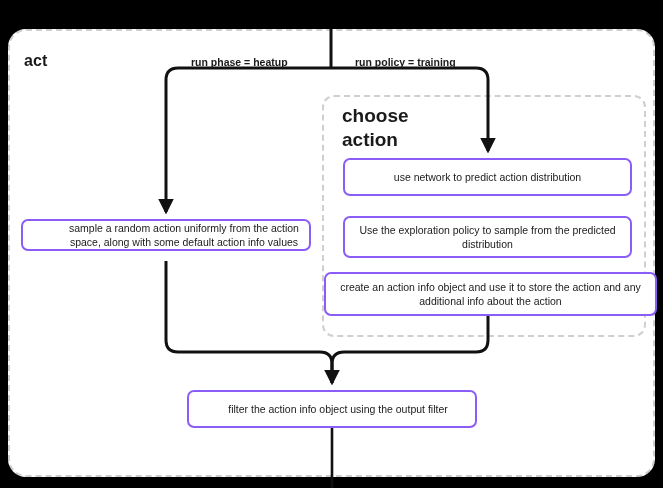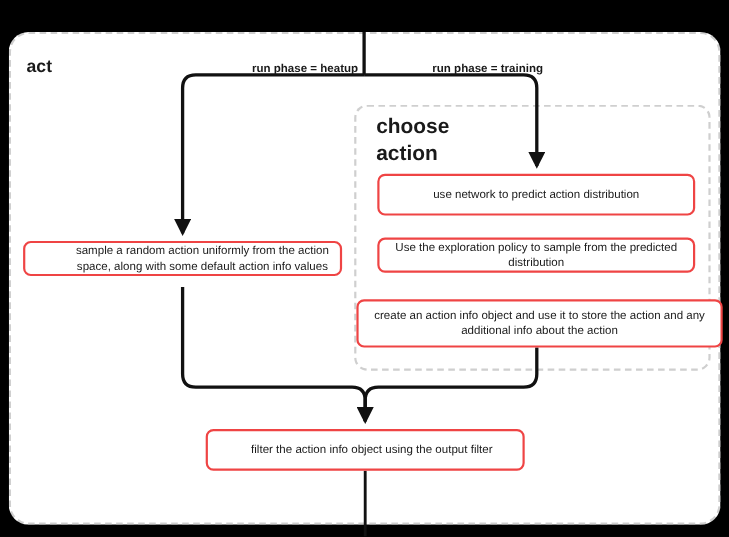--- a/index.html
+++ b/index.html
@@ -56,45 +56,44 @@
     width: 120px;
     font-size: 19px;
     font-weight: bold;
     color: #1a1a1a;
     line-height: 1.28;
   }
   
   .node {
     position: absolute;
     background: #ffffff;
-    border: 2px solid #ef4444;
+    border: 2px solid #8b5cf6;
     border-radius: 7px;
     box-sizing: border-box;
     display: flex;
     align-items: center;
     justify-content: center;
     text-align: center;
     font-size: 10.5px;
     color: #1a1a1a;
     line-height: 1.38;
     padding: 3px 8px;
   }
   #node-sample   { left: 21px;  top: 219px; width: 290px; height: 32px; padding-left: 44px; }
   #node-predict  { left: 343px; top: 158px; width: 289px; height: 38px; }
-  #node-explore  { left: 343px; top: 216px; width: 289px; height: 32px; }
+  #node-explore  { left: 343px; top: 216px; width: 289px; height: 42px; }
   #node-create   { left: 324px; top: 272px; width: 333px; height: 44px; }
   #node-filter   { left: 187px; top: 390px; width: 290px; height: 38px; padding-left: 20px; }
   
   .edge-label {
     position: absolute;
     font-size: 10.5px;
     font-weight: bold;
     color: #1a1a1a;
     white-space: nowrap;
-    margin-left: 38px;
   }
   #label-heatup   { left: 191px; top: 56px; }
   #label-training { left: 355px; top: 56px; }
   
   #edges {
     position: absolute;
     left: 0;
     top: 0;
     width: 663px;
     height: 488px;
@@ -129,21 +128,21 @@
 
     <path d="M 166 261 L 166 340 Q 166 352 178 352 L 320 352 Q 332 352 332 364 L 332 383" fill="none" stroke="#111111" stroke-width="3" marker-end="url(#arrow)"></path>
 
     <path d="M 488 316 L 488 340 Q 488 352 476 352 L 344 352 Q 332 352 332 364 L 332 383" fill="none" stroke="#111111" stroke-width="3"></path>
 
     <path d="M 332 428 L 332 488" fill="none" stroke="#111111" stroke-width="2.6"></path>
   </svg>
 
   <div class="edge-label" id="label-heatup">run phase = heatup</div>
 
-  <div class="edge-label" id="label-training">run phase = training</div>
+  <div class="edge-label" id="label-training">run policy = training</div>
 
   <div class="node" id="node-sample">sample a random action uniformly from the action space, along with some default action info values</div>
 
   <div class="node" id="node-predict">use network to predict action distribution</div>
 
   <div class="node" id="node-explore">Use the exploration policy to sample from the predicted distribution</div>
 
   <div class="node" id="node-create">create an action info object and use it to store the action and any additional info about the action</div>
 
   <div class="node" id="node-filter">filter the action info object using the output filter</div>

